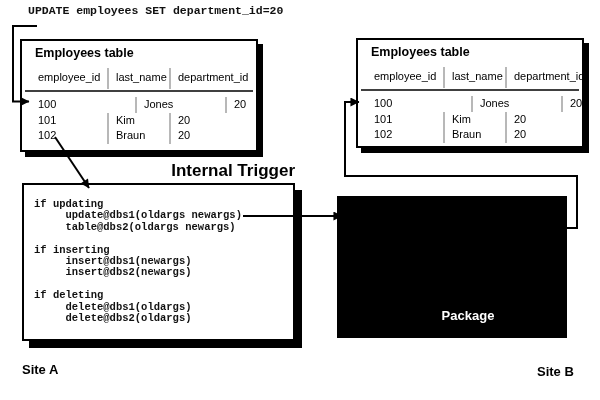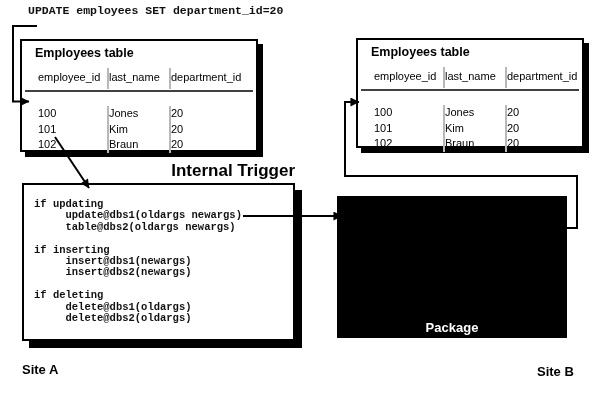--- a/index.html
+++ b/index.html
@@ -18,23 +18,23 @@
     position: absolute; background: #fff;
     border: 2px solid #000; box-shadow: 5px 5px 0 0 #000;
   }
   .ttitle { position: absolute; top: 5px; left: 13px; font-weight: bold; font-size: 12.5px; white-space: nowrap; }
   .tgrid { display: grid; grid-template-columns: 85px 62px 1fr; }
   .thead { position: absolute; top: 27px; left: 0; right: 0; height: 21px; font-size: 11px; }
   .thead span { padding-top: 3px; white-space: nowrap; }
   .trule { position: absolute; top: 49px; left: 3px; right: 3px; border-top: 2px solid #404040; }
   .tbody { position: absolute; top: 51px; left: 0; right: 0; font-size: 11px; }
   .trow { line-height: 15.6px; }
-  .trow:first-child { margin-top: 14px; }
+  .trow:first-child { margin-top: 5px; gap: 28px; }
   .c1 { padding-left: 16px; }
-  .c2, .c3 { border-left: 2px solid #b8b8b8; white-space: nowrap; }
+  .c2, .c3 { padding-left: 7px; border-left: 2px solid #b8b8b8; white-space: nowrap; }
 
   
   .codebox {
     position: absolute; background: #fff;
     border: 2px solid #000; box-shadow: 7px 7px 0 0 #000;
   }
   .code {
     position: absolute; white-space: pre;
     font: bold 10.5px/11.4px "Liberation Mono", monospace; color: #111;
   }
@@ -119,21 +119,21 @@
 if inserting
      insert@dbs1(newargs)
      insert@dbs2(newargs)
 
 if deleting
      delete@dbs1(oldargs)
      delete@dbs2(oldargs)</pre>
   </div>
 
   <div class="pkgshadow" style="left:337px;top:196px;width:230px;height:142px"></div>
-  <div class="pkglabel" style="left:337px;top:320px;width:230px">Package</div>
+  <div class="pkglabel" style="left:337px;top:308px;width:262px">Package</div>
 
   <div class="sitelabel" style="left:22px;top:362px">Site A</div>
   <div class="sitelabel" style="left:537px;top:364px">Site B</div>
 
   <svg class="overlay" width="600" height="400" viewBox="0 0 600 400">
     <defs>
       <marker id="ah" viewBox="0 0 10 10" refX="9.5" refY="5" markerUnits="userSpaceOnUse" markerWidth="11" markerHeight="9" orient="auto">
         <path d="M0 0 L10 5 L0 10 z" fill="#000"></path>
       </marker>
     </defs>

